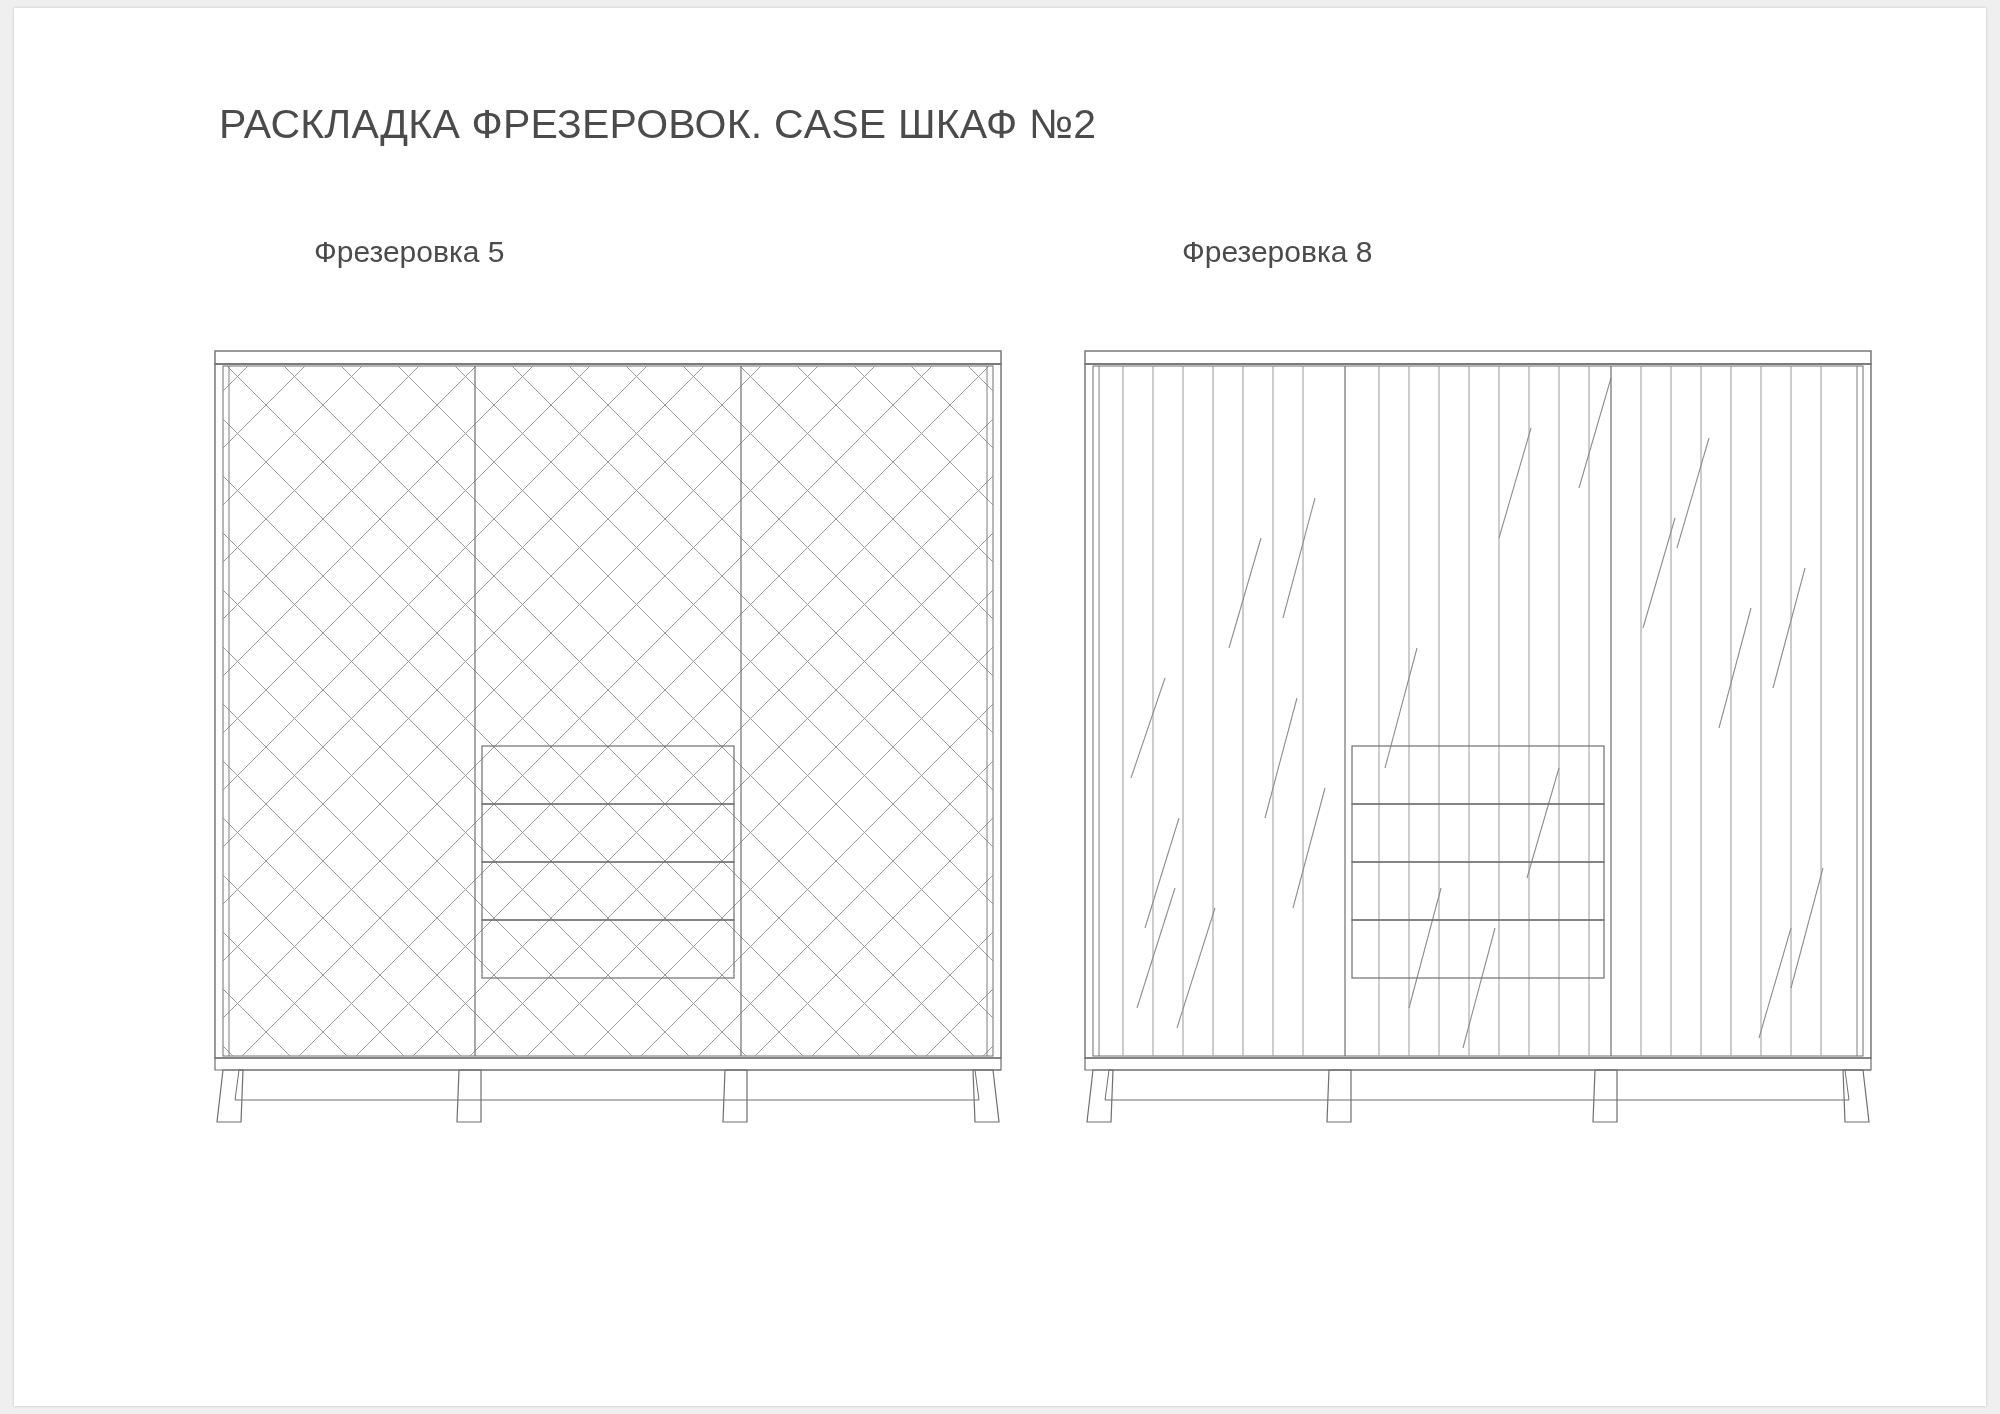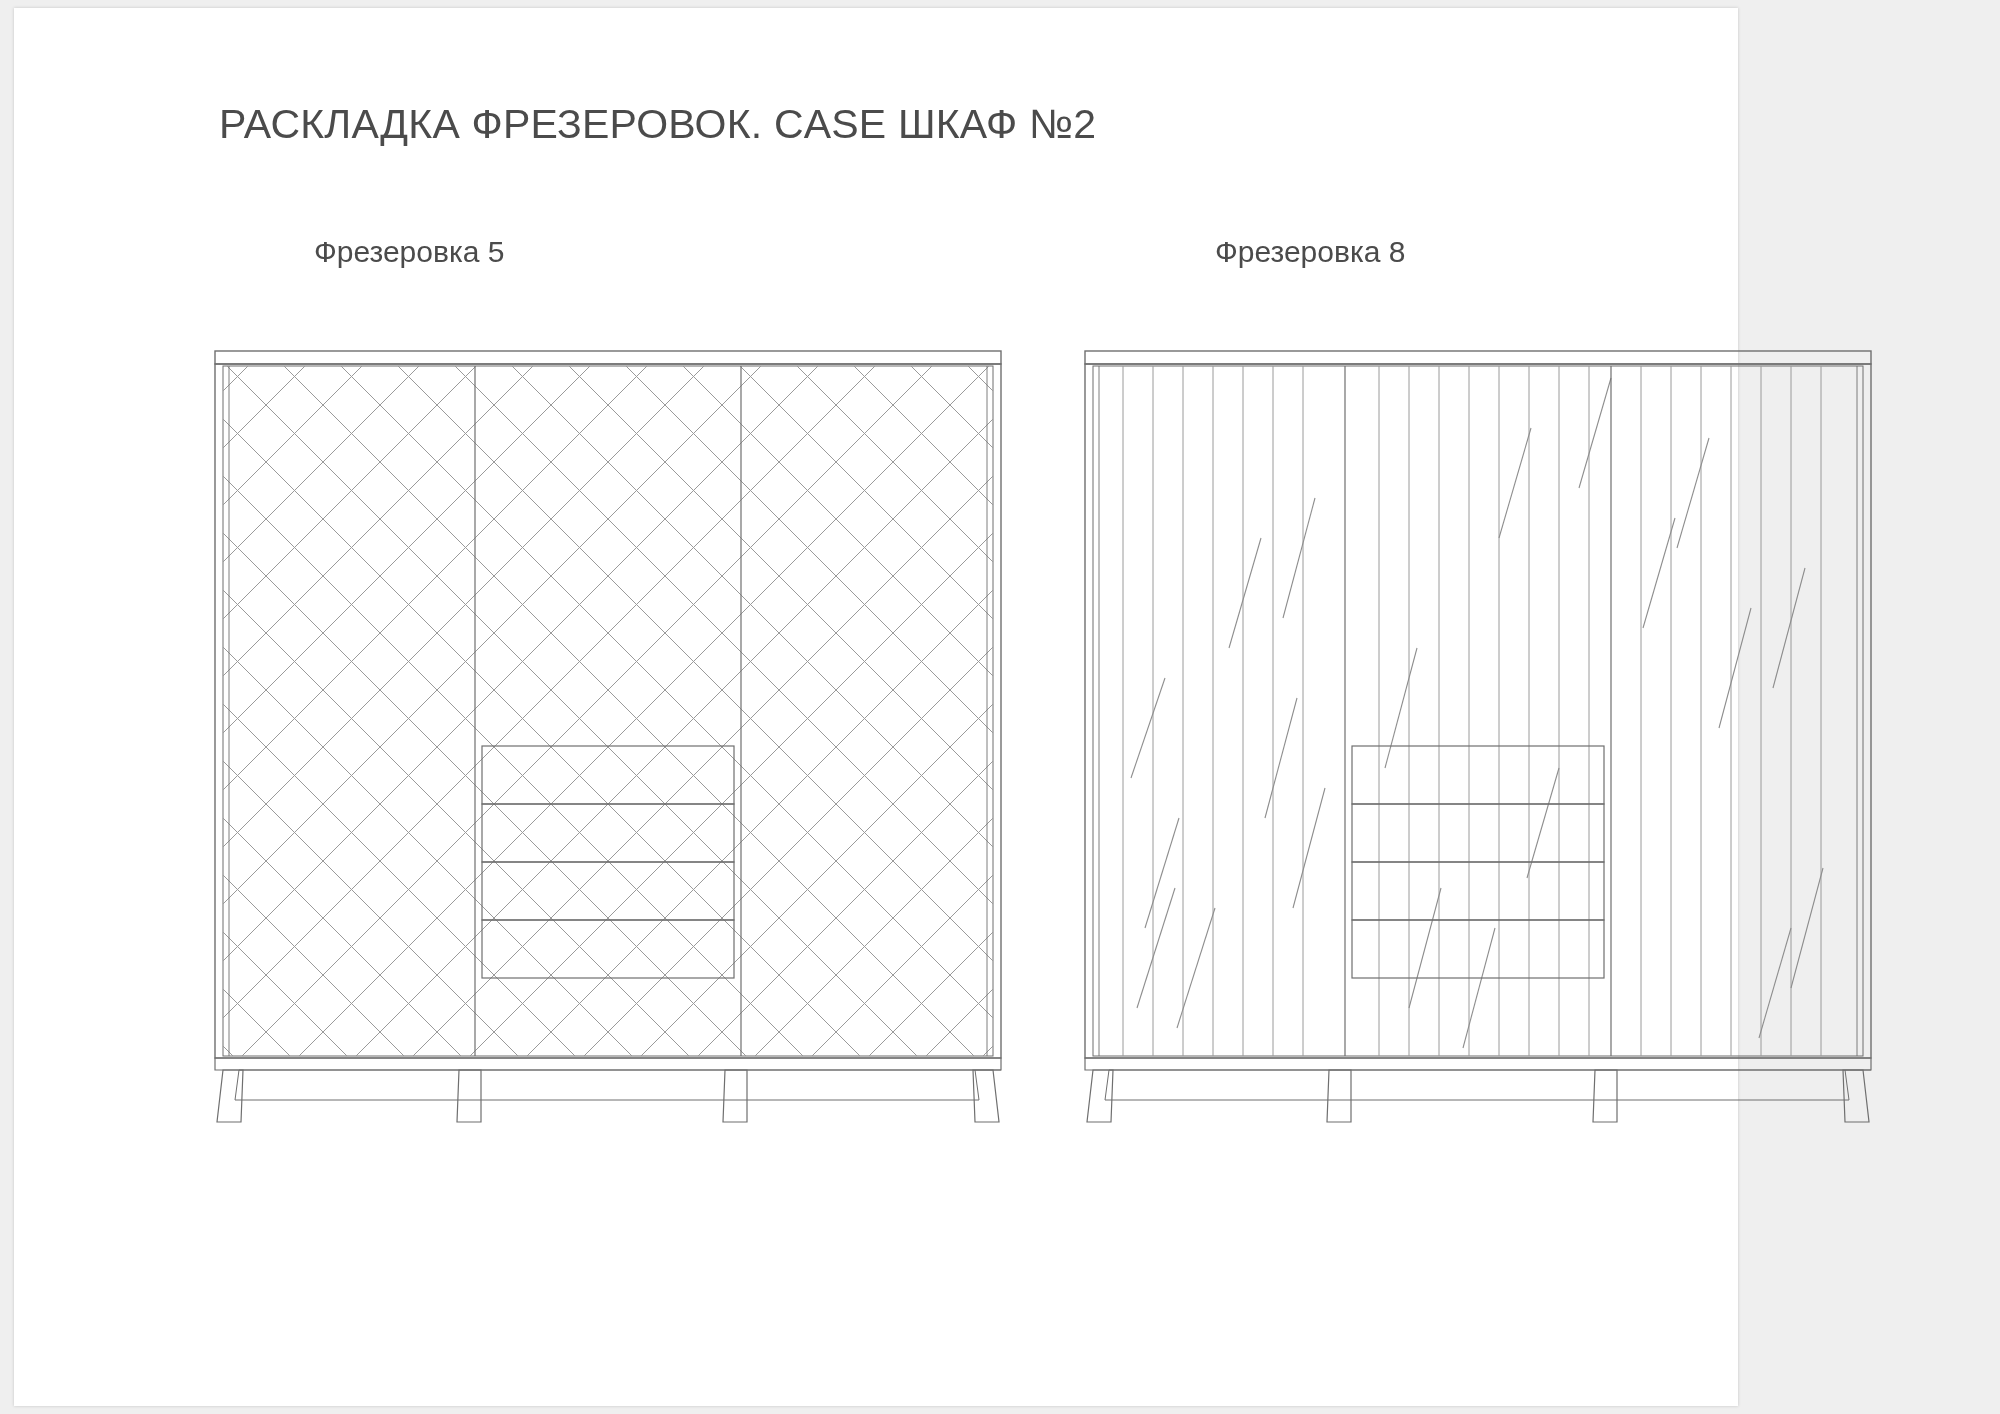--- a/index.html
+++ b/index.html
@@ -10,42 +10,42 @@
   body {
     width: 2000px;
     height: 1414px;
     font-family: "Liberation Sans", sans-serif;
     overflow: hidden;
   }
   #sheet {
     position: absolute;
     left: 14px;
     top: 8px;
-    width: 1724px;
+    width: 1972px;
     height: 1398px;
     background: #ffffff;
     box-shadow: 0 0 3px rgba(0,0,0,0.18);
   }
   #page-title {
     position: absolute;
     left: 205px;
     top: 93px;
     font-size: 41px;
     color: #4b4b4b;
     letter-spacing: 0.2px;
     white-space: nowrap;
   }
   .panel-caption {
     position: absolute;
     font-size: 30px;
     color: #4b4b4b;
     white-space: nowrap;
   }
   #caption-left  { left: 300px; top: 227px; }
-  #caption-right { left: 1168px; top: 227px; margin-left: 33px; }
+  #caption-right { left: 1168px; top: 227px; }
 
   .drawing {
     position: absolute;
     top: 340px;
   }
   #drawing-left  { left: 195px;  width: 820px; height: 960px; }
   #drawing-right { left: 1065px; width: 820px; height: 960px; }
 
   svg { display: block; }
 </style>

